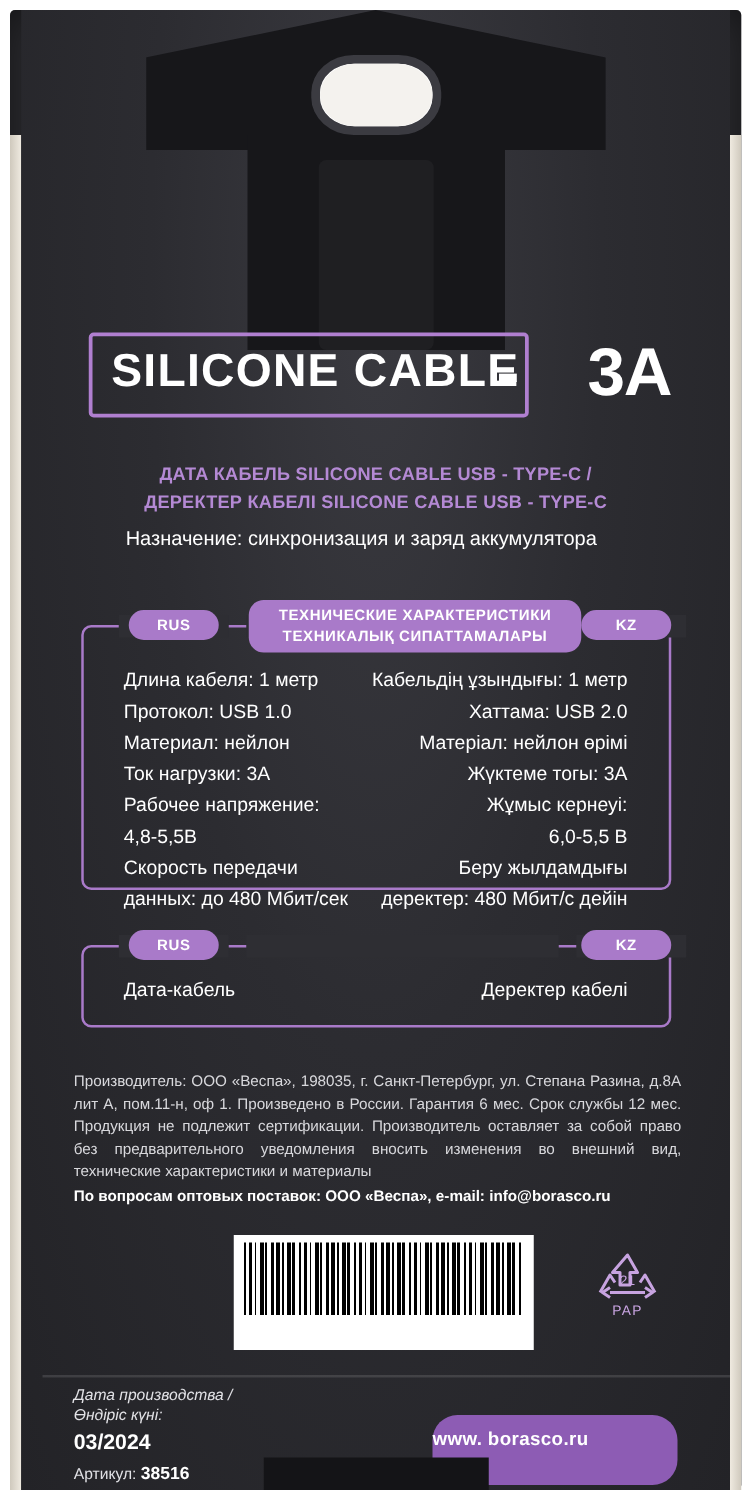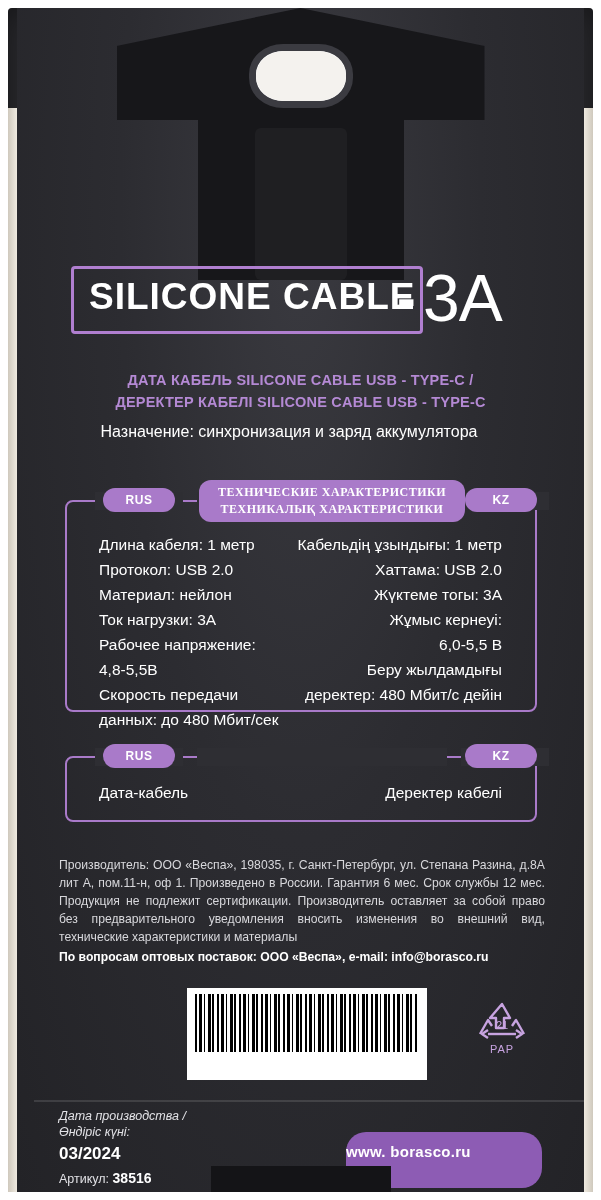--- a/index.html
+++ b/index.html
@@ -143,25 +143,26 @@
     top: 0px;
     font-size: 56px;
     font-weight: bold;
     color: #ffffff;
     line-height: 64px;
   }
   .title-3a {
     position: absolute;
     left: 352px;
     top: -6px;
-    font-size: 66px;
-    font-weight: normal;
+    font-size: 54px;
+    font-weight: bold;
     color: #ffffff;
     letter-spacing: -1px;
     line-height: 76px;
+    padding-left: 47px;
   }
 
   
   .sub1, .sub2 {
     position: absolute;
     left: 0;
     width: 567px;
     text-align: center;
     color: #b489d4;
     font-size: 14.5px;
@@ -212,21 +213,20 @@
   }
   .tab-lang {
     width: 72px;
     height: 24px;
     line-height: 24px;
   }
   .tab-center {
     width: 266px;
     line-height: 17px;
     padding: 4px 0;
-    font-family: Liberation Serif, serif;
   }
   .panel-mask {
     position: absolute;
     background: #2e2e33;
   }
 
   .spec-col {
     position: absolute;
     top: 524px;
     color: #ffffff;
@@ -414,38 +414,39 @@
     <div class="purpose">Назначение: синхронизация и заряд аккумулятора</div>
 
     <div class="panel" id="spec-panel"></div>
     <div class="panel-mask" style="left:78px; top:484px; width:88px; height:18px;"></div>
     <div class="panel-mask" style="left:180px; top:484px; width:250px; height:18px;"></div>
     <div class="panel-mask" style="left:444px; top:484px; width:88px; height:18px;"></div>
 
     <div class="tab tab-lang" style="left:86px; top:480px;">RUS</div>
     <div class="tab tab-center" style="left:182px; top:472px;">
       <div>ТЕХНИЧЕСКИЕ ХАРАКТЕРИСТИКИ</div>
-      <div>ТЕХНИКАЛЫҚ ХАРАКТЕРИСТИКИ</div>
+      <div>ТЕХНИКАЛЫҚ СИПАТТАМАЛАРЫ</div>
     </div>
     <div class="tab tab-lang" style="left:448px; top:480px;">KZ</div>
 
     <div class="spec-col spec-left">
       <div>Длина кабеля: 1 метр</div>
-      <div>Протокол: USB 2.0</div>
+      <div>Протокол: USB 1.0</div>
       <div>Материал: нейлон</div>
       <div>Ток нагрузки: 3А</div>
       <div>Рабочее напряжение:</div>
       <div>4,8-5,5В</div>
       <div>Скорость передачи</div>
       <div>данных: до 480 Мбит/сек</div>
     </div>
 
     <div class="spec-col spec-right">
       <div>Кабельдің ұзындығы: 1 метр</div>
       <div>Хаттама: USB 2.0</div>
+      <div>Матеріал: нейлон өрімі</div>
       <div>Жүктеме тогы: 3А</div>
       <div>Жұмыс кернеуі:</div>
       <div>6,0-5,5 В</div>
       <div>Беру жылдамдығы</div>
       <div>деректер: 480 Мбит/с дейін</div>
     </div>
 
     <div class="panel" id="kit-panel"></div>
     <div class="panel-mask" style="left:78px; top:740px; width:88px; height:18px;"></div>
     <div class="panel-mask" style="left:180px; top:740px; width:250px; height:18px;"></div>

